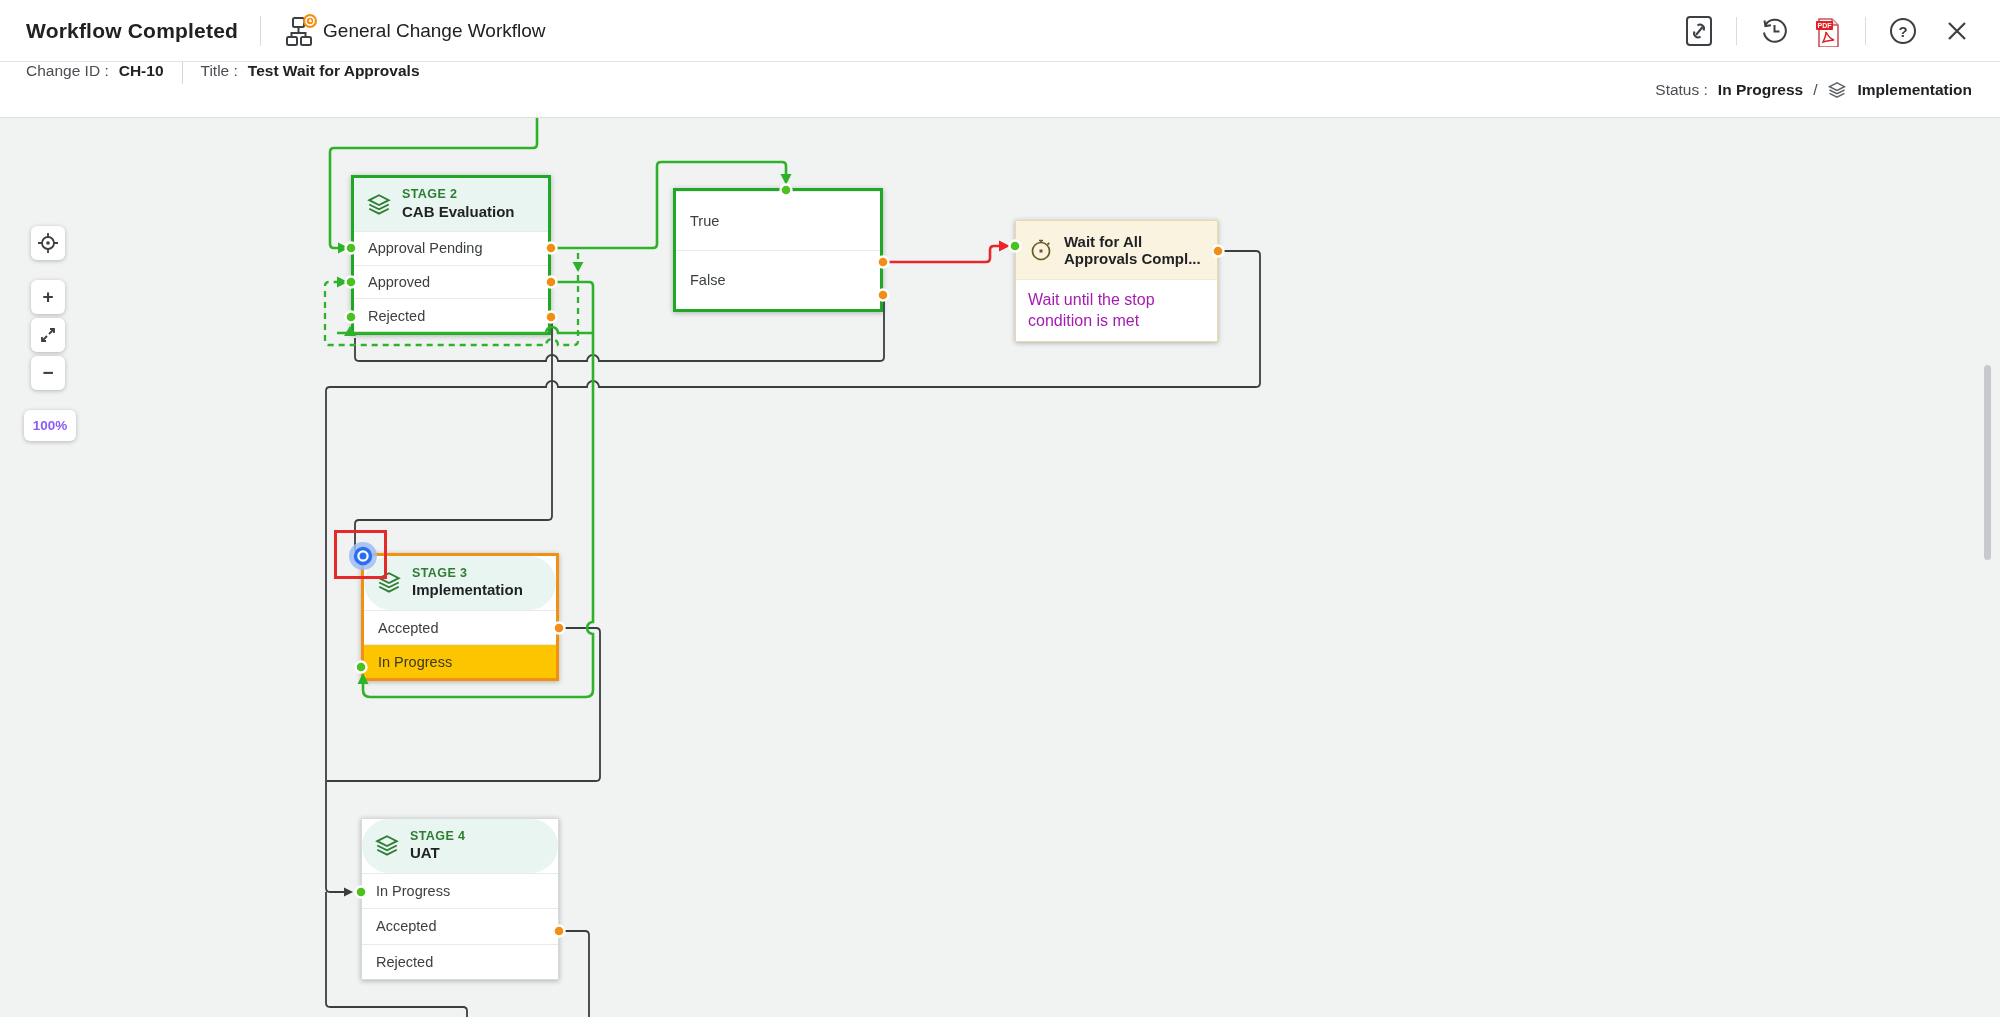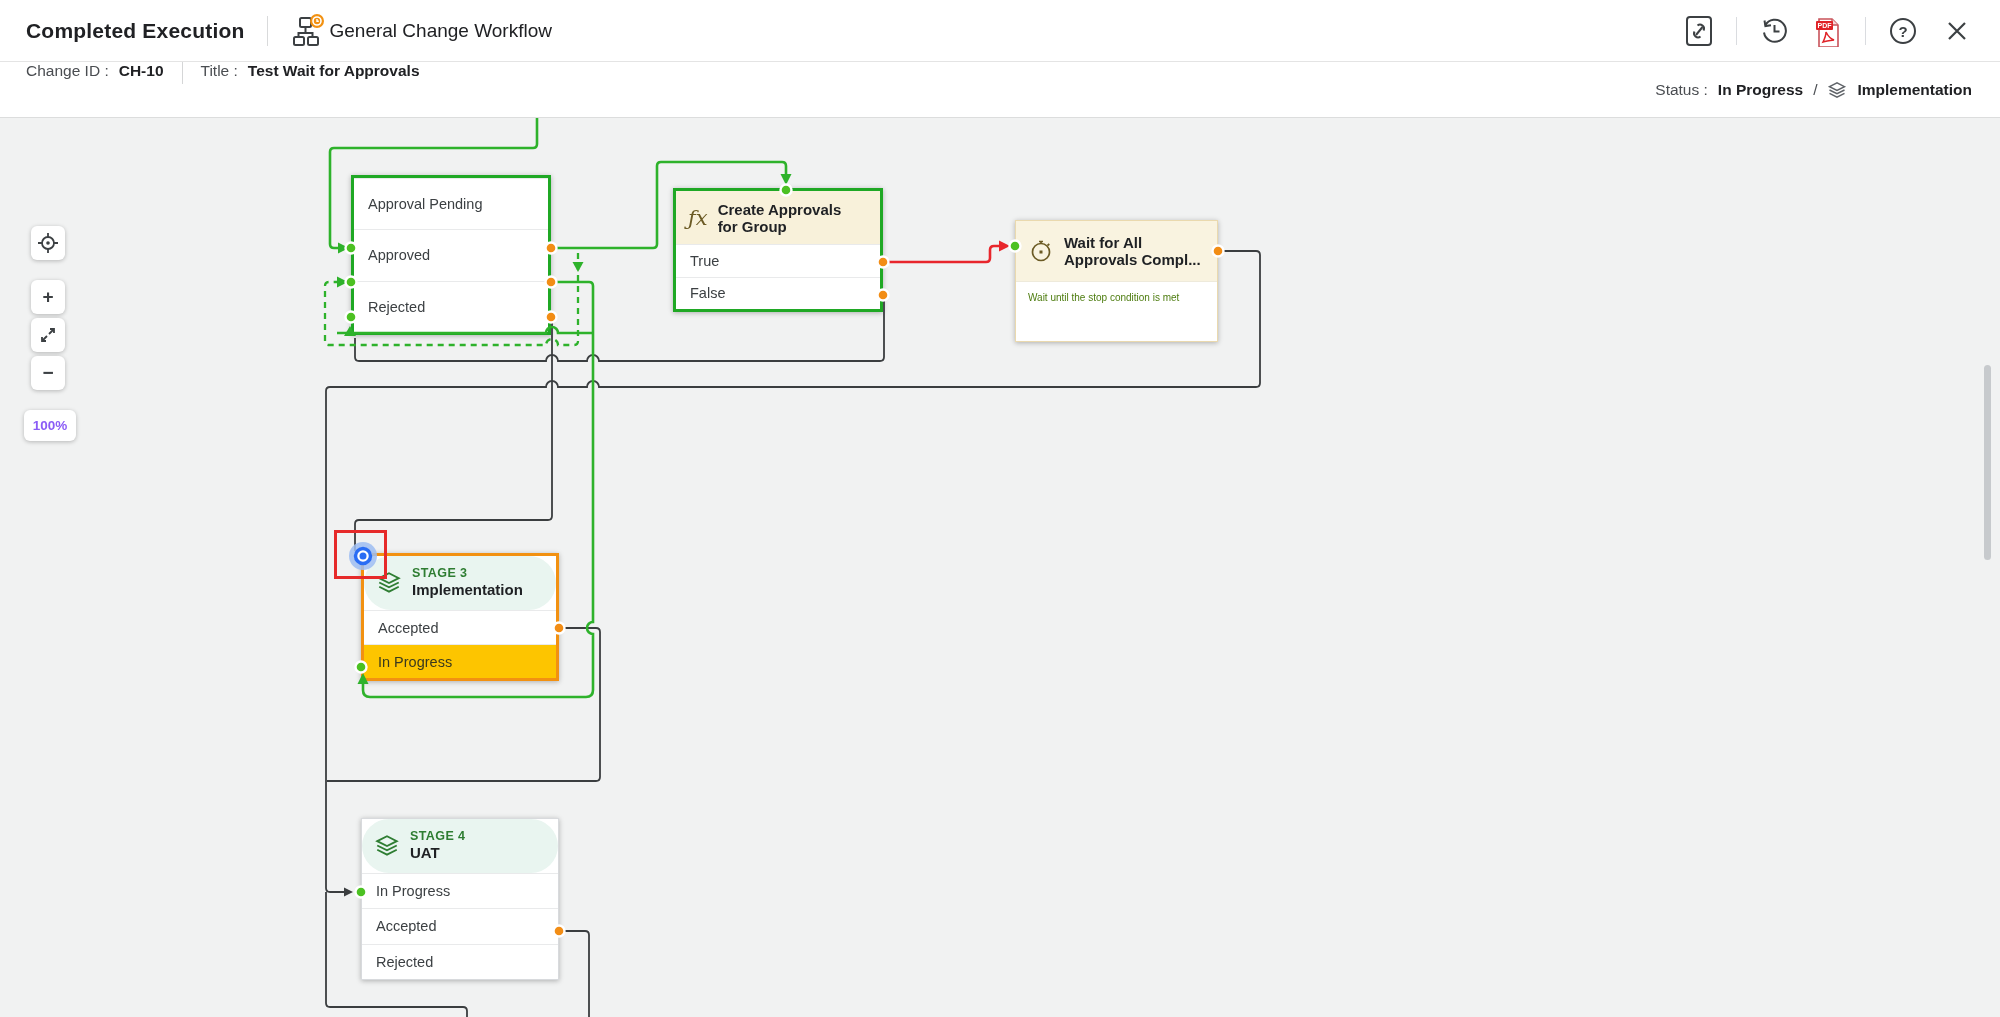--- a/index.html
+++ b/index.html
@@ -42,21 +42,21 @@
   .row-active { background: #fdc500; color: #3a3a1e; }
 
   .stage2 { left: 351px; top: 57px;  width: 200px; height: 160px; border: 3px solid #1fa824; }
   .create { left: 673px; top: 70px;  width: 210px; height: 124px; border: 3px solid #1fa824; }
   .waitn  { left: 1015px; top: 72px; width: 203px; height: 122px; border: 1px solid #ead9ae; margin-top: 30px; }
   .stage3 { left: 361px; top: 435px; width: 198px; height: 128px; border: 3px solid #f29111; }
   .stage4 { left: 361px; top: 700px; width: 198px; height: 162px; border: 1px solid #d8dadd; }
   .stage2 .node-head, .create .node-head { height: 53px; }
   .waitn .node-head { height: 60px; }
   .stage3 .node-head, .stage4 .node-head { height: 54px; border-radius: 27px; }
-  .wait-body { padding: 9px 12px; font-size: 10px; color: #4d7c0f; line-height: 1.35;
+  .wait-body { padding: 9px 12px; font-size: 16px; color: #a21caf; line-height: 1.35;
     border-top: 1px solid #eeeadb; flex: 1; }
   .fx { font-family: "DejaVu Serif", serif; font-style: italic; font-size: 21px;
     color: #6b5a24; }
 
   
   .marker-box { position: absolute; left: 334px; top: 412px; width: 53px; height: 49px;
     border: 3px solid #e62a2a; z-index: 6; }
   .bullseye { position: absolute; left: 10px; top: 7px; }
 
   
@@ -74,21 +74,21 @@
   .t-zoom   { left: 24px; top: 292px; width: 52px; height: 31px; font-size: 13.5px;
     font-weight: 600; color: #8b5cf6; }
 
   .scroll-thumb { position: absolute; right: 9px; top: 247px; width: 7px; height: 195px;
     background: #c7cacd; border-radius: 4px; z-index: 7; }
 </style>
 </head>
 <body>
 
 <div class="topbar">
-  <span class="topbar-title">Completed Execution</span>
+  <span class="topbar-title">Workflow Completed</span>
   <span class="vdiv"></span>
   <span class="icon-btn" style="width:40px;height:40px">
     <svg width="36" height="36" viewBox="0 0 36 36">
       <rect x="8" y="5" width="11" height="9" rx="1.5" fill="none" stroke="#3c4043" stroke-width="2"></rect>
       <path d="M13.5 14 v6 M6.5 24 v-4 h14 v4" fill="none" stroke="#3c4043" stroke-width="2"></path>
       <rect x="2" y="24" width="10" height="8" rx="1.5" fill="none" stroke="#3c4043" stroke-width="2"></rect>
       <rect x="16" y="24" width="10" height="8" rx="1.5" fill="none" stroke="#3c4043" stroke-width="2"></rect>
       <circle cx="25" cy="8" r="7" fill="#f29111"></circle>
       <circle cx="25" cy="8" r="4" fill="none" stroke="#fff" stroke-width="1.6"></circle>
       <path d="M25 6 v2.2 h1.8" stroke="#fff" stroke-width="1.4" fill="none"></path>
@@ -155,30 +155,39 @@
         <path d="M3 16 l9 4.5 9 -4.5" fill="none" stroke="#5f6368" stroke-width="1.7"></path>
       </svg>
     </span>
     <span class="status-bold">Implementation</span>
   </span>
 </div>
 
 <div class="canvas">
 
   <div class="node stage2">
+    <div class="node-head teal">
+      <span style="display:flex">
+        <svg width="26" height="26" viewBox="0 0 24 24">
+          <path d="M3 7.5 L12 3 21 7.5 12 12 Z" fill="none" stroke="#2e7d32" stroke-width="1.7"></path>
+          <path d="M3 11.5 l9 4.5 9 -4.5" fill="none" stroke="#2e7d32" stroke-width="1.7"></path>
+          <path d="M3 15.5 l9 4.5 9 -4.5" fill="none" stroke="#2e7d32" stroke-width="1.7"></path>
+        </svg>
+      </span>
+      <span class="head-txt">
+        <div class="stage-lbl">STAGE 2</div>
+        <div class="node-title">CAB Evaluation</div>
+      </span>
+    </div>
     <div class="row">Approval Pending</div>
     <div class="row">Approved</div>
     <div class="row">Rejected</div>
   </div>
 
   <div class="node create">
-    <div class="node-head cream">
-      <span class="fx">ƒx</span>
-      <span class="node-title" style="width:140px">Create Approvals for Group</span>
-    </div>
     <div class="row">True</div>
     <div class="row">False</div>
   </div>
 
   <div class="node waitn">
     <div class="node-head cream" style="background:#f9f3e0">
       <span style="display:flex">
         <svg width="26" height="26" viewBox="0 0 26 26">
           <circle cx="13" cy="14" r="8.5" fill="none" stroke="#6b5a24" stroke-width="1.7"></circle>
           <path d="M11 3.5 h4 M13 3.5 v2.5" stroke="#6b5a24" stroke-width="1.7" fill="none"></path>

